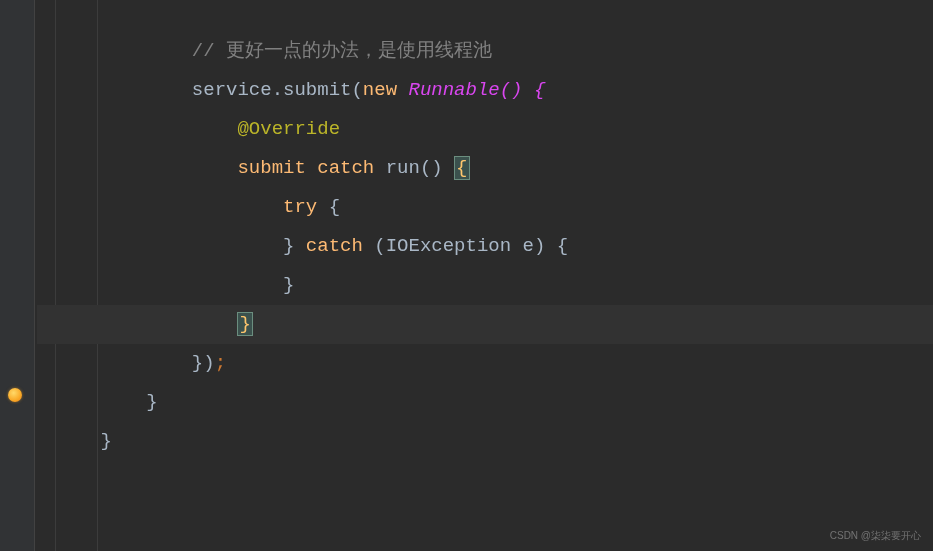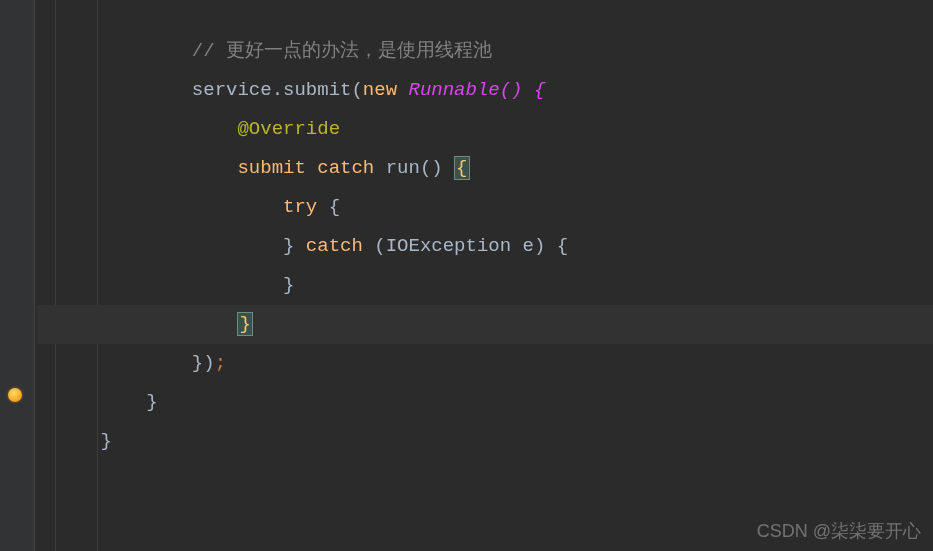--- a/index.html
+++ b/index.html
@@ -88,21 +88,21 @@
       background: #3b514d;
       border: 1px solid #6b8e7f;
       padding: 0 1px;
       color: #ffc66d;
     }
     .watermark {
       position: absolute;
       right: 12px;
       bottom: 8px;
       color: rgba(200, 200, 200, 0.45);
-      font-size: 18px;
+      font-size: 10px;
       font-family: sans-serif;
     }
   </style>
 </head>
 <body>
 
 <div class="gutter">
   <div class="gutter-icon">
     <div class="bulb"></div>
   </div>

